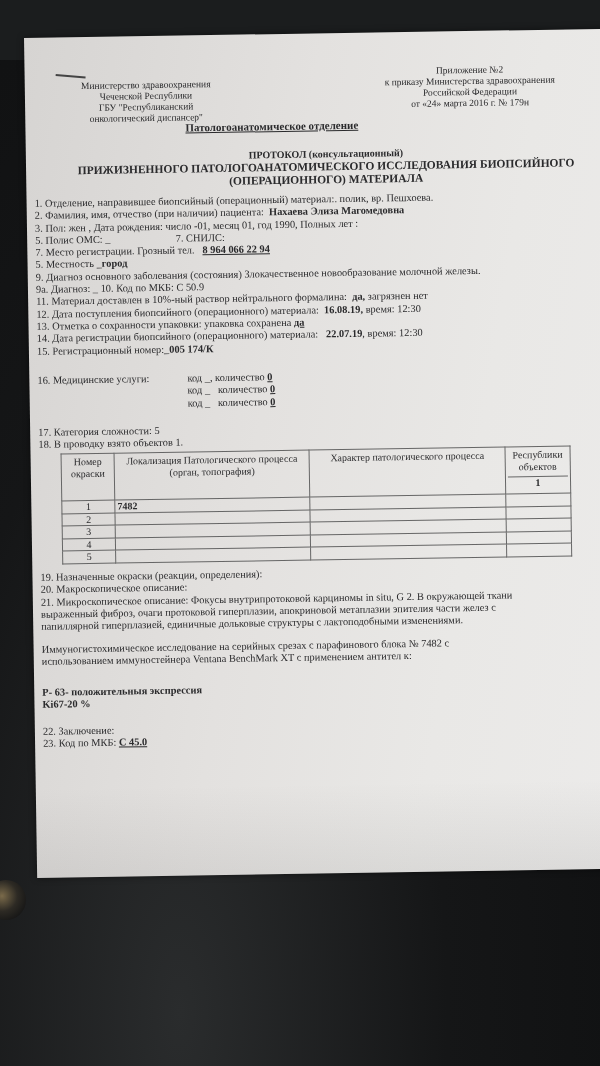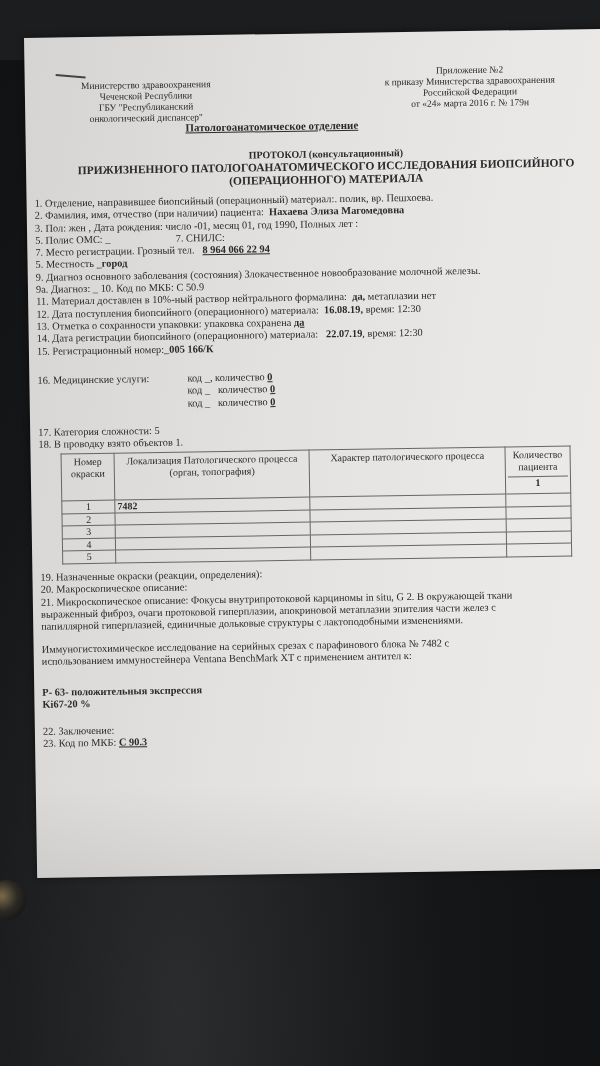--- a/index.html
+++ b/index.html
@@ -99,37 +99,37 @@
     </div>
     <div>
       <span>5. Местность</span>
       <span class="b">_город</span>
     </div>
     <div>9. Диагноз основного заболевания (состояния) Злокачественное новообразование молочной железы.</div>
     <div>9а. Диагноз: _ 10. Код по МКБ: С 50.9</div>
     <div>
       <span>11. Материал доставлен в 10%-ный раствор нейтрального формалина:</span>&nbsp;
       <span class="b">да,</span>
-      <span>метаплазии нет</span>
+      <span>загрязнен нет</span>
     </div>
     <div>
       <span>12. Дата поступления биопсийного (операционного) материала:</span>&nbsp;
       <span class="b">16.08.19,</span>
       <span>время: 12:30</span>
     </div>
     <div>
       <span>13. Отметка о сохранности упаковки: упаковка сохранена</span>
       <span class="b u">да</span>
     </div>
     <div>
       <span>14. Дата регистрации биопсийного (операционного) материала:</span>&nbsp;&nbsp;
       <span class="b">22.07.19</span><span>, время: 12:30</span>
     </div>
     <div>
-      <span>15. Регистрационный номер:</span><span class="b">_005 166/К</span>
+      <span>15. Регистрационный номер:</span><span class="b">_005 174/К</span>
     </div>
   </div>
 
   <div class="svc">
     <div>16. Медицинские услуги:</div>
     <div class="codes">
       <div>
         <span>код _,</span>
         <span>количество</span>
         <span class="b u">0</span>
@@ -152,21 +152,21 @@
     <div>18. В проводку взято  объектов 1.</div>
   </div>
 
   <table class="objects">
     <thead>
       <tr>
         <th style="width:48px;height:44px">Номер окраски</th>
         <th style="width:190px">Локализация Патологического процесса (орган, топография)</th>
         <th style="width:190px">Характер патологического процесса</th>
         <th style="width:60px">
-          <div>Количество пациента</div>
+          <div>Республики объектов</div>
           <div style="font-weight:bold;margin-top:4px;border-top:1px solid #666">1</div>
         </th>
       </tr>
     </thead>
     <tbody>
       <tr>
         <td>1</td>
         <td class="loc">7482</td>
         <td></td>
         <td class="cnt"></td>
@@ -213,20 +213,20 @@
 
   <div class="results">
     <div>Р- 63- положительныя экспрессия</div>
     <div>Ki67-20 %</div>
   </div>
 
   <div class="concl">
     <div>22. Заключение:</div>
     <div>
       <span>23. Код по МКБ:</span>
-      <span class="b u"> С 90.3</span>
+      <span class="b u"> С 45.0</span>
     </div>
   </div>
 
   <div class="paper-bottom-shade"></div>
 </div>
 
 <div class="edge-obj"></div>
 
 </body></html>

